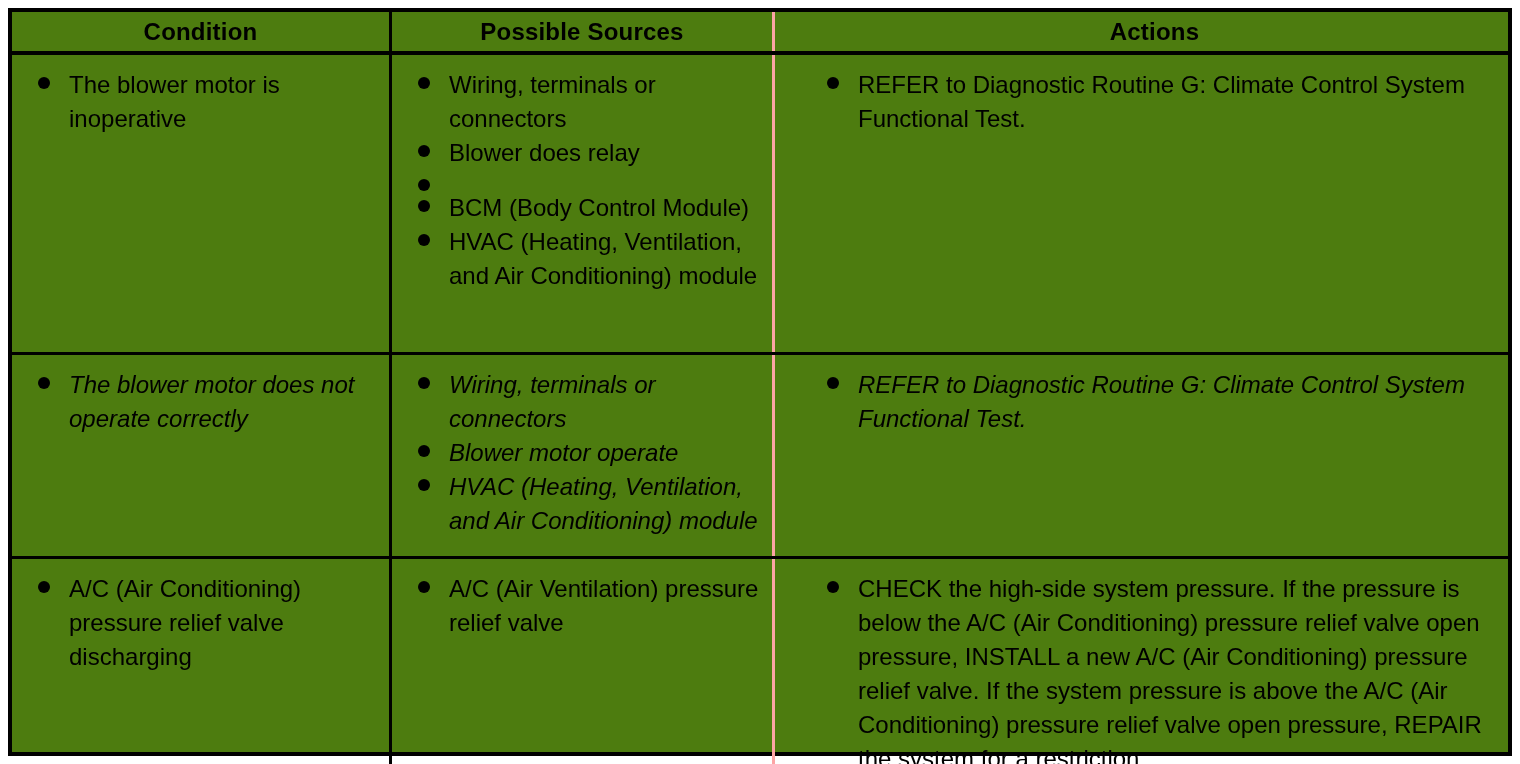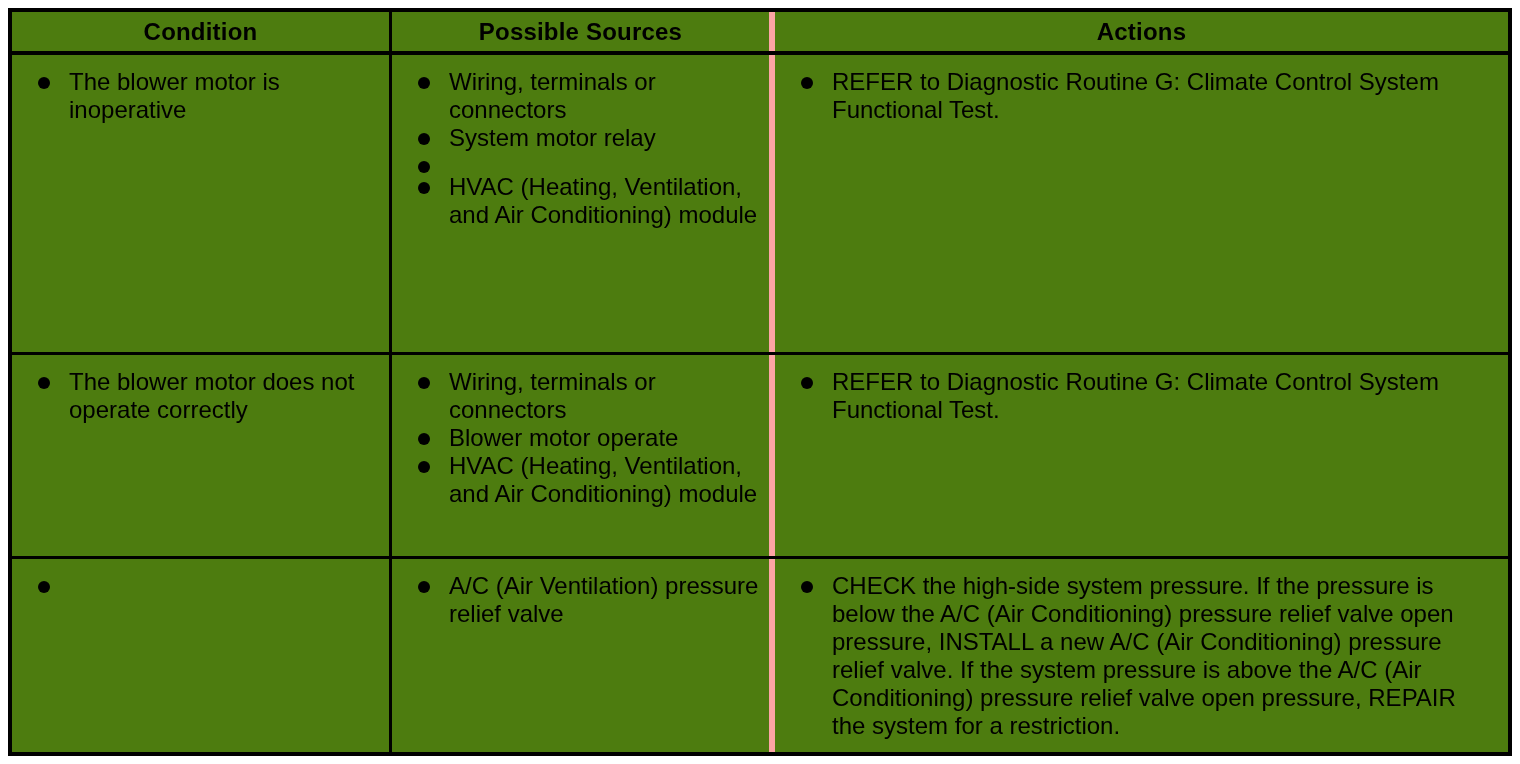--- a/index.html
+++ b/index.html
@@ -32,40 +32,40 @@
     flex: 0 0 43px;
     border-bottom: 4px solid #000000;
     box-sizing: border-box;
   }
   .tr {
     display: flex;
     box-sizing: border-box;
     border-bottom: 3px solid #000000;
   }
   .tr.r1 { flex: 0 0 300px; }
-  .tr.r2 { flex: 0 0 204px; }
+  .tr.r2 { flex: 0 0 204px; font-style: italic; }
   .tr.r3 { flex: 1 1 auto; border-bottom: none; }
   .th, .td {
     box-sizing: border-box;
   }
   .c1 { width: 380px; flex: 0 0 380px; border-right: 3px solid #000000; }
-  .c2 { width: 383px; flex: 0 0 383px; border-right: 6px solid #fca5a5; }
-  .c3 { flex: 1 1 auto; }
+  .c2 { width: 383px; flex: 0 0 383px; border-right: 3px solid #fca5a5; }
+  .c3 { flex: 1 1 auto; margin-left: 26px; }
   .th {
     display: flex;
     align-items: center;
     justify-content: center;
     font-weight: bold;
     font-size: 24px;
     letter-spacing: 0.2px;
   }
   .td {
     padding: 13px 0 0 26px;
     font-size: 24px;
-    line-height: 28px;
+    line-height: 34px;
   }
   .item {
     display: flex;
     align-items: flex-start;
   }
   .dot {
     flex: 0 0 12px;
     width: 12px;
     height: 12px;
     border-radius: 50%;
@@ -96,24 +96,28 @@
         <span class="txt">The blower motor is inoperative</span>
       </div>
     </div>
     <div class="td c2">
       <div class="item">
         <span class="dot"></span>
         <span class="txt">Wiring, terminals or connectors</span>
       </div>
       <div class="item">
         <span class="dot"></span>
-        <span class="txt">System motor relay</span>
+        <span class="txt">Blower does relay</span>
       </div>
       <div class="item">
         <span class="dot"></span>
+      </div>
+      <div class="item">
+        <span class="dot"></span>
+        <span class="txt">BCM (Body Control Module)</span>
       </div>
       <div class="item">
         <span class="dot"></span>
         <span class="txt">HVAC (Heating, Ventilation, and Air Conditioning) module</span>
       </div>
     </div>
     <div class="td c3">
       <div class="item">
         <span class="dot"></span>
         <span class="txt">REFER to Diagnostic Routine G: Climate Control System Functional Test.</span>
@@ -147,20 +151,21 @@
         <span class="dot"></span>
         <span class="txt">REFER to Diagnostic Routine G: Climate Control System Functional Test.</span>
       </div>
     </div>
   </div>
 
   <div class="tr r3">
     <div class="td c1">
       <div class="item">
         <span class="dot"></span>
+        <span class="txt">A/C (Air Conditioning) pressure relief valve discharging</span>
       </div>
     </div>
     <div class="td c2">
       <div class="item">
         <span class="dot"></span>
         <span class="txt">A/C (Air Ventilation) pressure relief valve</span>
       </div>
     </div>
     <div class="td c3">
       <div class="item">

